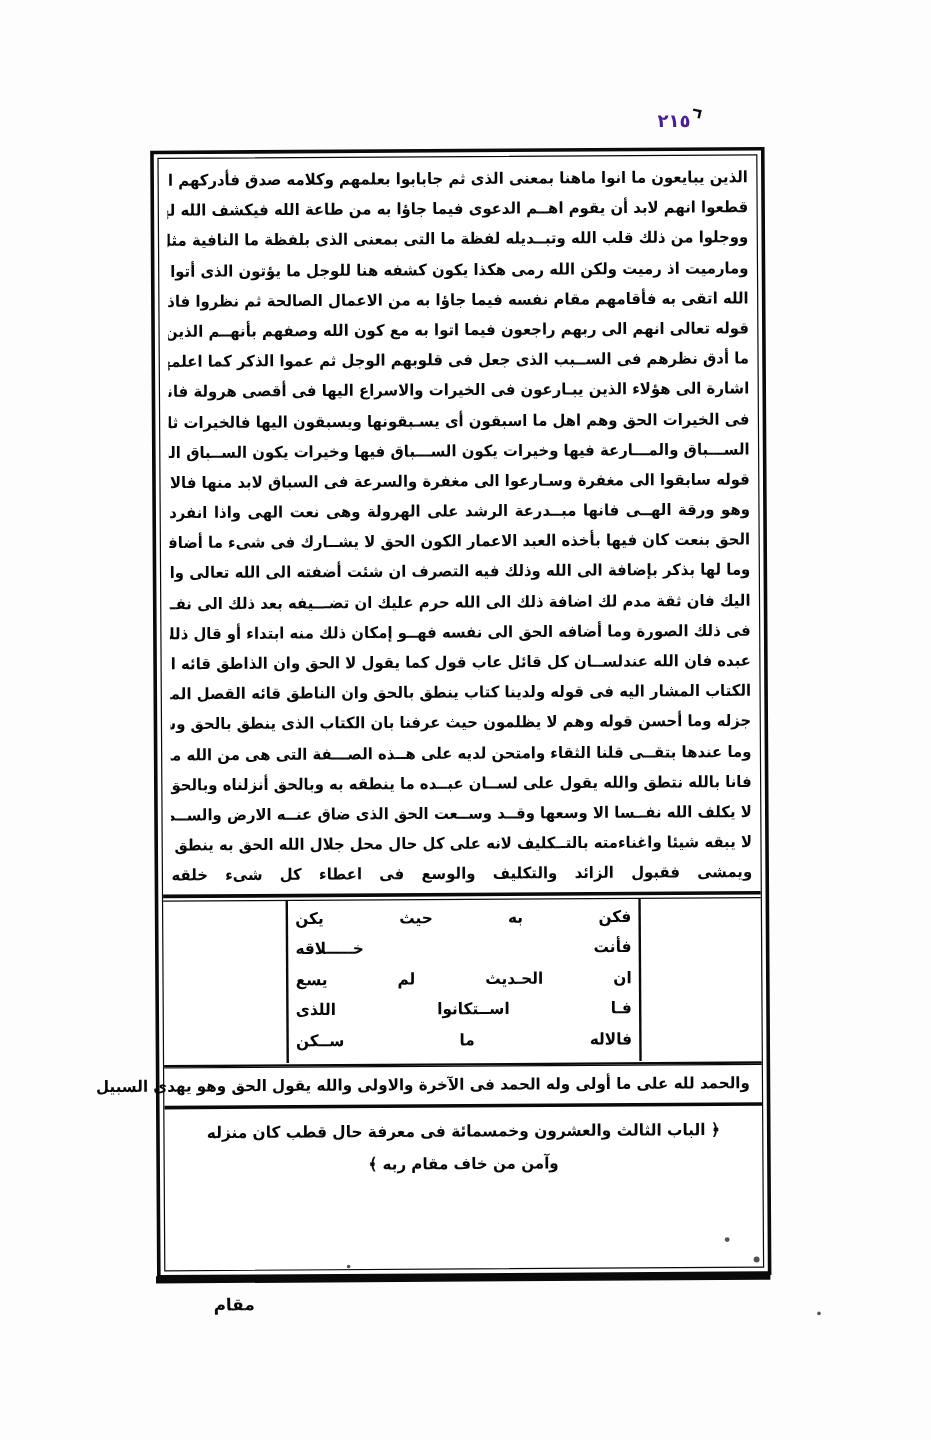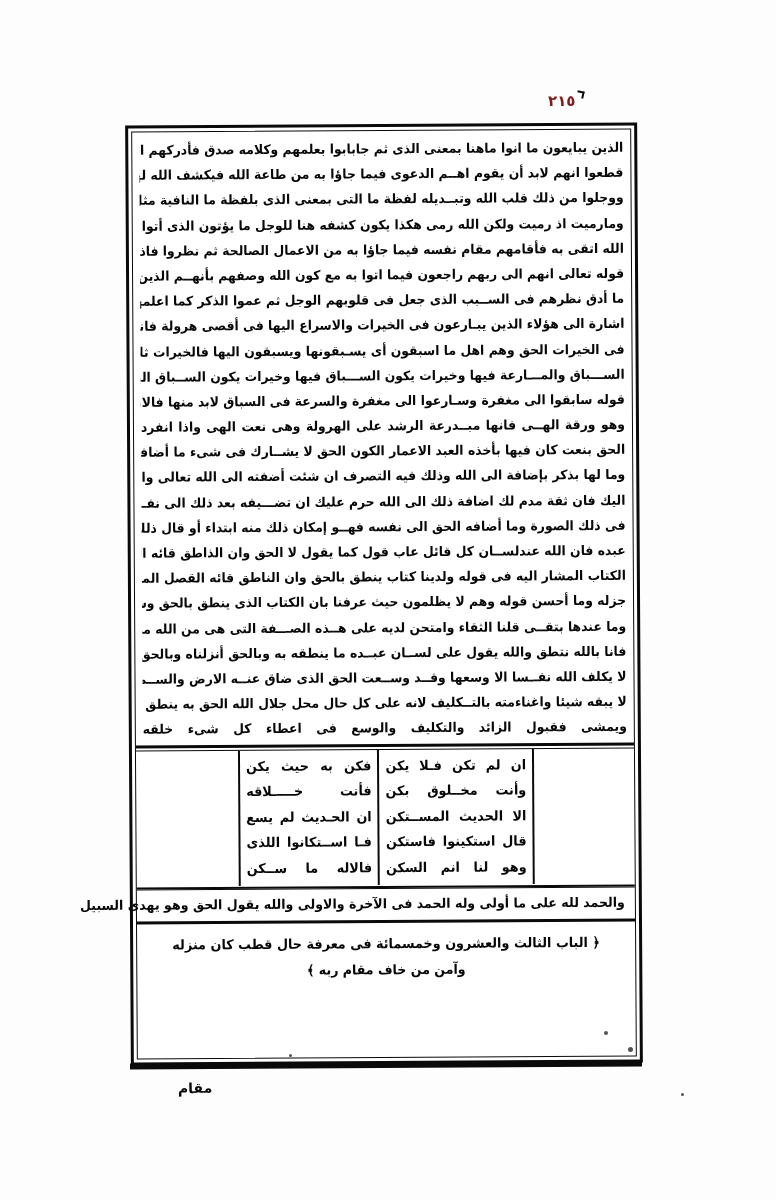--- a/index.html
+++ b/index.html
@@ -33,21 +33,21 @@
     direction: rtl;
   }
   .folio-num {
     display: inline-block;
     position: absolute;
     left: 548px;
     top: 0;
     font-family: "DejaVu Sans", sans-serif;
     font-size: 15px;
     font-weight: 700;
-    color: #7f1d1d;
+    color: #4c1d95;
     letter-spacing: 0.5px;
   }
   .folio-num::after {
     content: "";
     position: absolute;
     right: -9px;
     top: -1px;
     width: 5px;
     height: 5px;
     border-top: 2px solid #0b0b0b;
@@ -257,27 +257,20 @@
       <div class="verse-table-wrap">
         <div class="verse-table" id="verse-table">
             <div class="vcell vcell-empty vcell-mid">
               <div class="verse-line">&nbsp;</div>
               <div class="verse-line">&nbsp;</div>
               <div class="verse-line">&nbsp;</div>
               <div class="verse-line">&nbsp;</div>
               <div class="verse-line">&nbsp;</div>
             </div>
             <div class="vcell vcell-text vcell-mid">
-              <div class="verse-line">ان لم تكن فـلا يكن</div>
-              <div class="verse-line">وأنت مخــلوق بكن</div>
-              <div class="verse-line">الا الحديث المســتكن</div>
-              <div class="verse-line">قال استكينوا فاستكن</div>
-              <div class="verse-line">وهو لنا انم السكن</div>
-            </div>
-            <div class="vcell vcell-text vcell-mid">
               <div class="verse-line">فكن به حيث يكن</div>
               <div class="verse-line">فأنت خـــــلاقه</div>
               <div class="verse-line">ان الحـديث لم يسع</div>
               <div class="verse-line">فـا اســتكانوا اللذى</div>
               <div class="verse-line">فالاله ما ســكن</div>
             </div>
             <div class="vcell vcell-empty">
               <div class="verse-line">&nbsp;</div>
               <div class="verse-line">&nbsp;</div>
               <div class="verse-line">&nbsp;</div>

